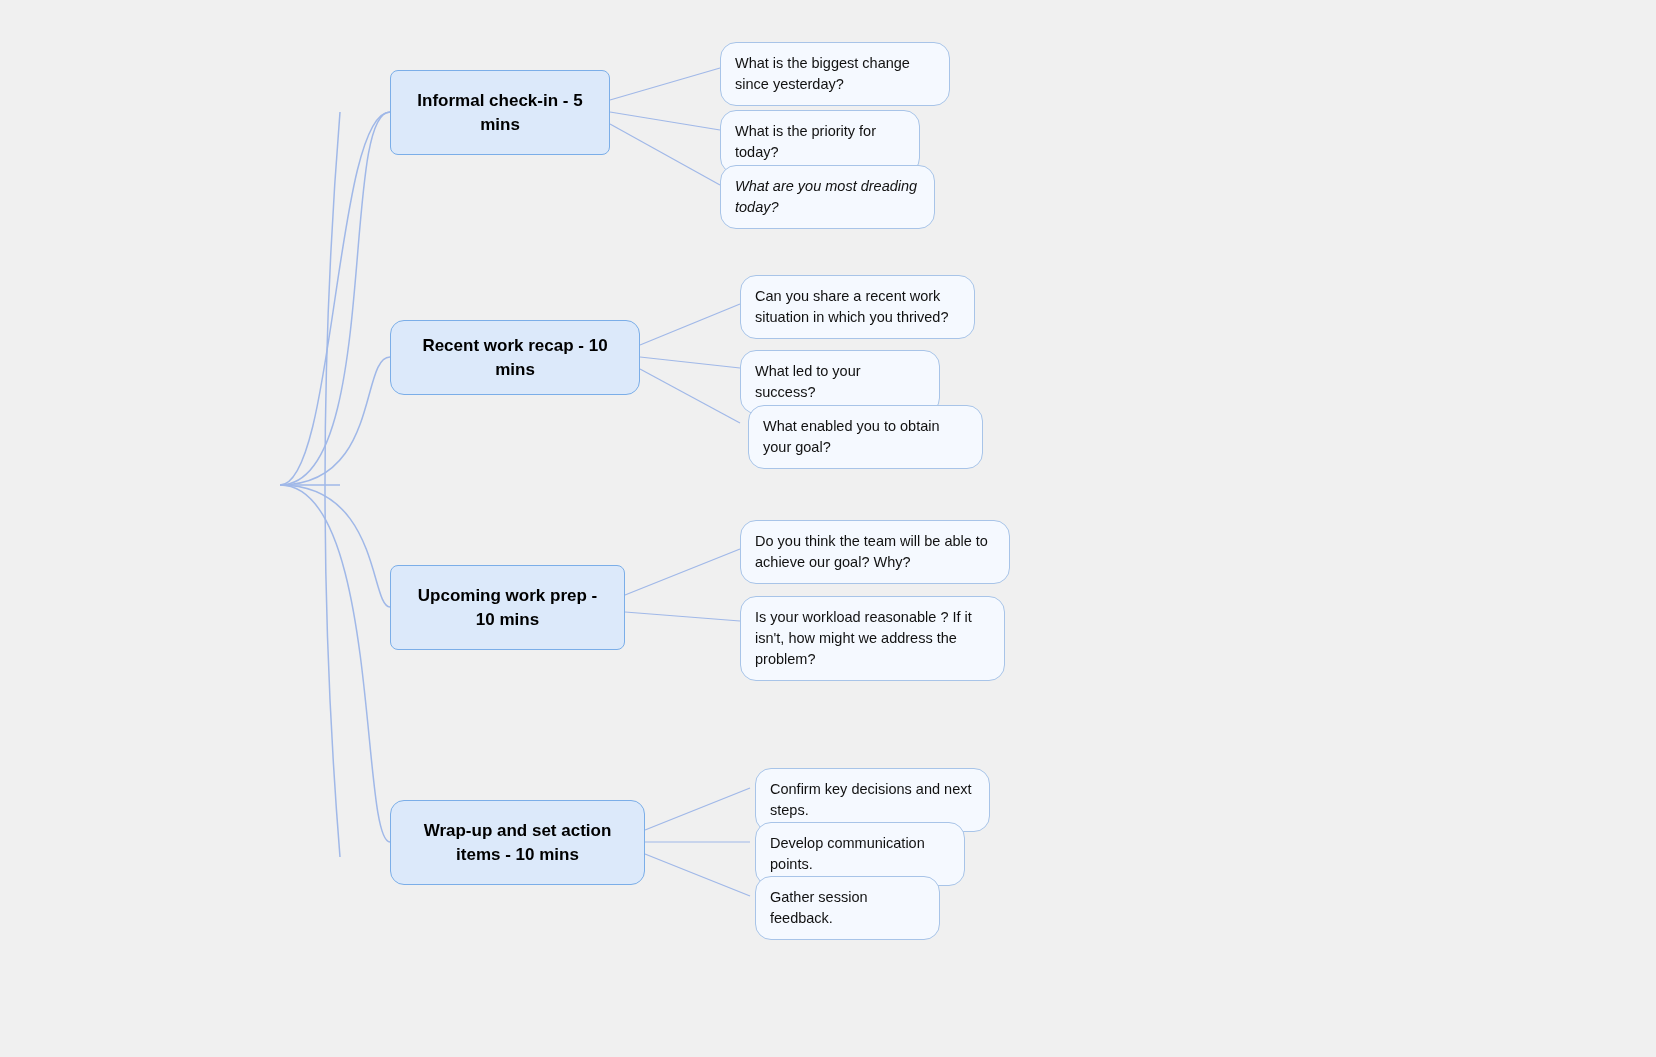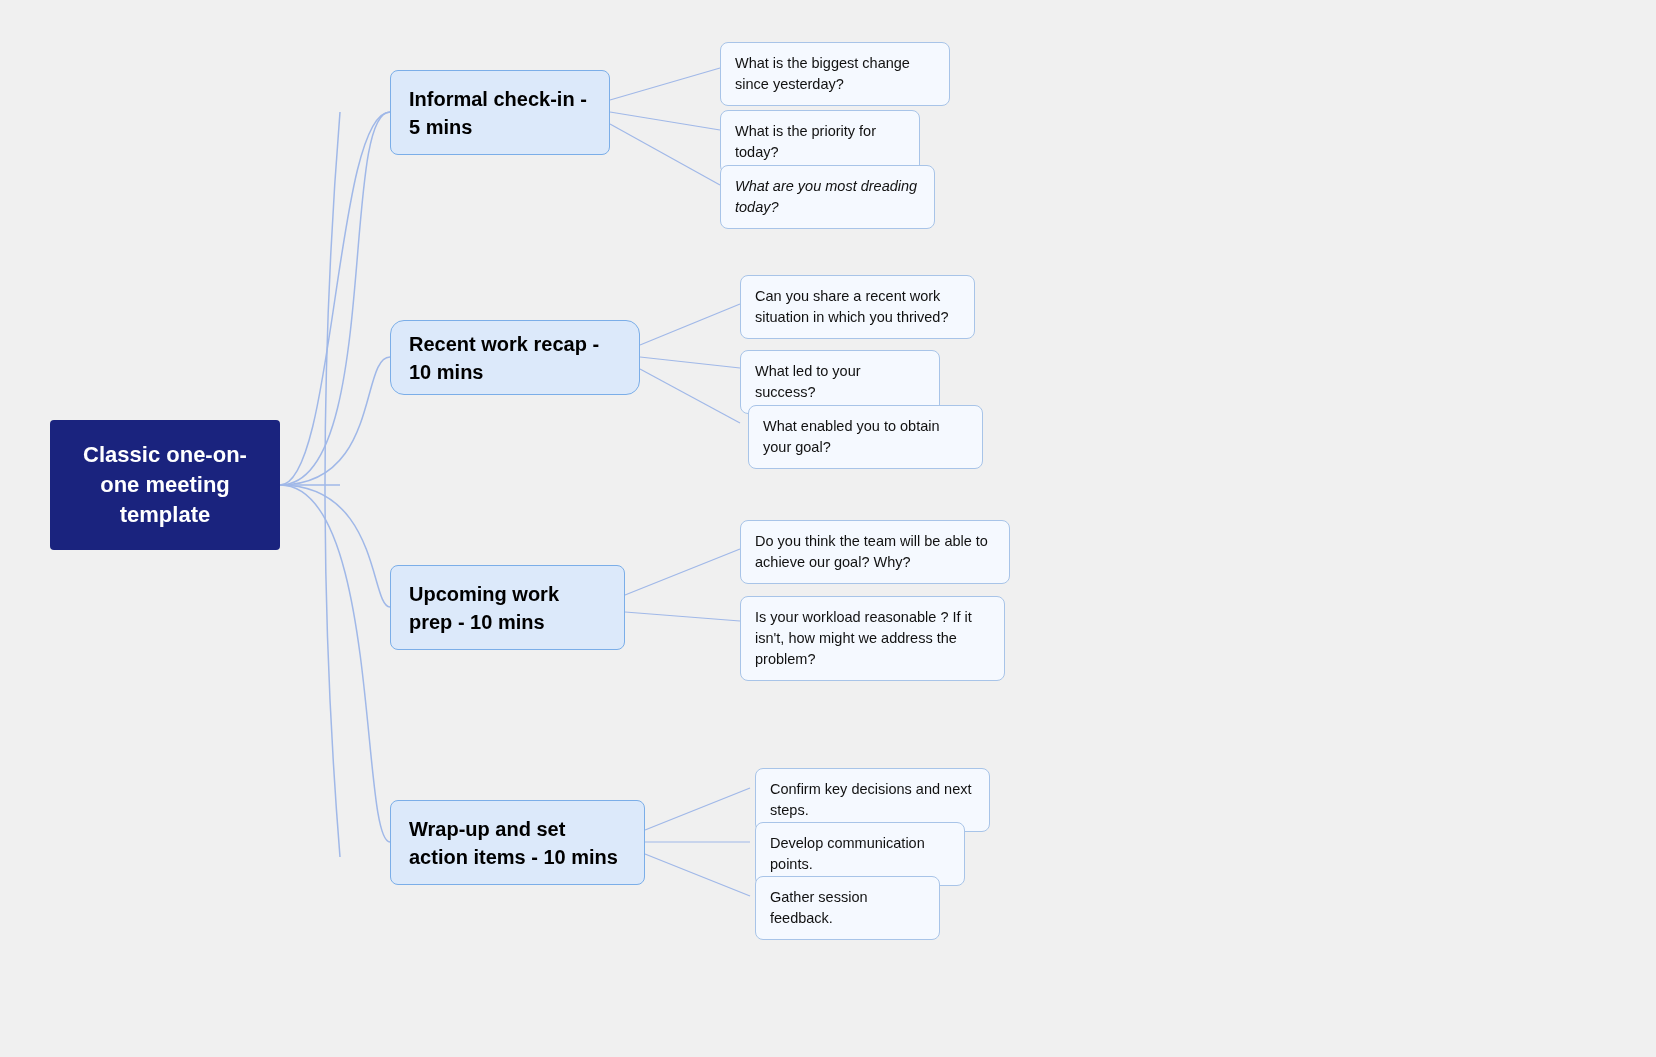--- a/index.html
+++ b/index.html
@@ -41,38 +41,38 @@
       align-items: center;
       justify-content: center;
       line-height: 1.35;
     }
 
     .node-branch {
       position: absolute;
       background: #dce9fa;
       color: #000000;
       font-weight: bold;
-      font-size: 20px;
-      text-align: left;
+      font-size: 17px;
+      text-align: center;
       border: 1.5px solid #7baee8;
       border-radius: 8px;
       padding: 0 18px;
       line-height: 1.4;
       display: flex;
       align-items: center;
       justify-content: center;
     }
 
     .node-leaf {
       position: absolute;
       background: #f5f9ff;
       color: #111;
       font-size: 14.5px;
       border: 1.5px solid #a8c4e8;
-      border-radius: 8px;
+      border-radius: 16px;
       padding: 10px 14px;
       line-height: 1.45;
     }
   </style>
 </head>
 <body>
 
 <div class="canvas">
   <svg class="connectors">
 
@@ -95,23 +95,20 @@
     <line x1="640" y1="369" x2="740" y2="423" stroke="#a0b8e8" stroke-width="1.2"></line>
 
     <line x1="625" y1="595" x2="740" y2="549" stroke="#a0b8e8" stroke-width="1.2"></line>
     <line x1="625" y1="612" x2="740" y2="621" stroke="#a0b8e8" stroke-width="1.2"></line>
 
     <line x1="645" y1="830" x2="750" y2="788" stroke="#a0b8e8" stroke-width="1.2"></line>
     <line x1="645" y1="842" x2="750" y2="842" stroke="#a0b8e8" stroke-width="1.2"></line>
     <line x1="645" y1="854" x2="750" y2="896" stroke="#a0b8e8" stroke-width="1.2"></line>
   </svg>
 
-  <div class="node-root" style="left:50px; top:420px; width:230px; height:130px;">
-    <span>Classic one-on-one meeting template</span>
-  </div>
 
   <div class="node-branch" style="left:390px; top:70px; width:220px; height:85px;">
     <span>Informal check-in - 5 mins</span>
   </div>
 
   <div class="node-leaf" style="left:720px; top:42px; width:230px;">
     <span>What is the biggest change since yesterday?</span>
   </div>
   <div class="node-leaf" style="left:720px; top:110px; width:200px;">
     <span>What is the priority for today?</span>
@@ -138,21 +135,21 @@
     <span>Upcoming work prep - 10 mins</span>
   </div>
 
   <div class="node-leaf" style="left:740px; top:520px; width:270px;">
     <span>Do you think the team will be able to achieve our goal?  Why?</span>
   </div>
   <div class="node-leaf" style="left:740px; top:596px; width:265px;">
     <span>Is your workload reasonable ? If it isn't, how might we address the problem?</span>
   </div>
 
-  <div class="node-branch" style="left:390px; top:800px; width:255px; height:85px;">
+  <div class="node-branch" style="left:390px; top:800px; width:255px; height:85px;border-radius:14px;">
     <span>Wrap-up and set action items - 10 mins</span>
   </div>
 
   <div class="node-leaf" style="left:755px; top:768px; width:235px;">
     <span>Confirm key decisions and next steps.</span>
   </div>
   <div class="node-leaf" style="left:755px; top:822px; width:210px;">
     <span>Develop communication points.</span>
   </div>
   <div class="node-leaf" style="left:755px; top:876px; width:185px;">

